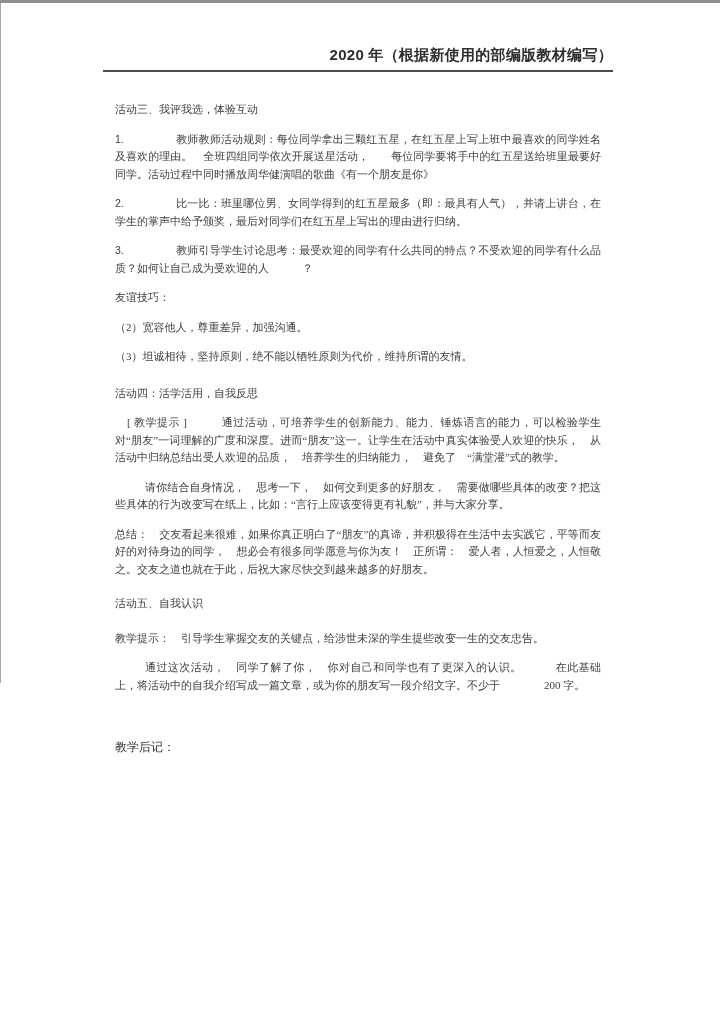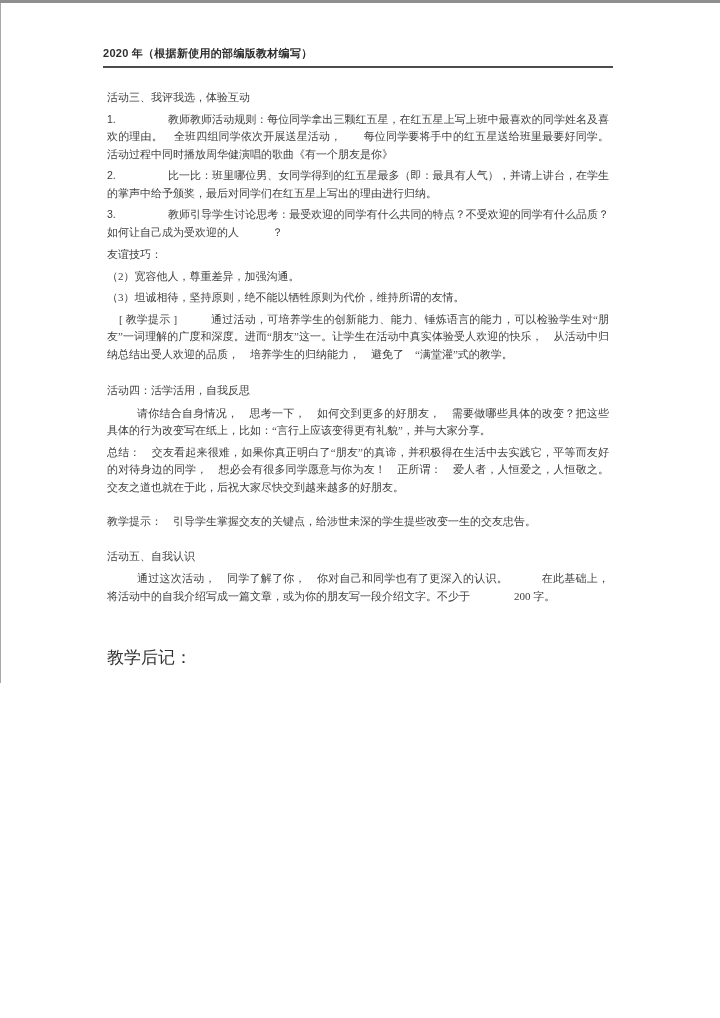--- a/index.html
+++ b/index.html
@@ -21,75 +21,75 @@
     background:#a8a8a8;
   }
   .content{
     position:absolute;top:0;left:103px;
     width:510px;
   }
   .doc-header{
     padding-top:46px;
     padding-bottom:5px;
     border-bottom:2px solid #4c4c4c;
-    text-align:left;
-    font-size:11px;
+    text-align:right;
+    font-size:15px;
     font-weight:bold;
     color:#2e2e2e;
     letter-spacing:0.3px;
     white-space:pre-wrap;
   }
   .num-font{font-family:"Liberation Sans","DejaVu Sans",sans-serif;}
   .paragraphs{
     padding-top:17px;
     color:#3e3e3e;
   }
   .para{
-    margin:4px;
+    margin:12px;
     font-size:11px;
     line-height:17.5px;
     text-align:justify;
     word-break:break-all;
   }
   .para .text{white-space:pre-wrap;}
   .num{
     display:inline-block;
     width:61px;
     font-family:"Liberation Sans","DejaVu Sans",sans-serif;
     font-size:10.5px;
     color:#3a3a3a;
   }
   .gap-xs{margin-top:3px;}
   .gap-sm{margin-top:5px;}
   .gap-md{margin-top:17px;}
   .gap-lg{margin-top:19px;}
   .gap-xl{margin-top:43px;}
   .indent-1{text-indent:12px;}
   .indent-2{text-indent:30px;}
-  .postscript{font-size:17px;line-height:20px;color:#333333;}
+  .postscript{font-size:12px;line-height:20px;color:#333333;}
 </style>
 </head>
 <body>
 
 <div class="page">
   <div class="top-bar"></div>
   <div class="left-line"></div>
   <div class="content">
     <div class="doc-header"><span class="num-font">2020</span><span> 年（根据新使用的部编版教材编写）</span></div>
     <div class="paragraphs" id="paragraphs">
         <p class="para"><span class="text">活动三、我评我选，体验互动</span></p>
         <p class="para"><span class="num">1.</span><span class="text">教师教师活动规则：每位同学拿出三颗红五星，在红五星上写上班中最喜欢的同学姓名及喜欢的理由。　全班四组同学依次开展送星活动，　　每位同学要将手中的红五星送给班里最要好同学。活动过程中同时播放周华健演唱的歌曲《有一个朋友是你》</span></p>
         <p class="para"><span class="num">2.</span><span class="text">比一比：班里哪位男、女同学得到的红五星最多（即：最具有人气），并请上讲台，在学生的掌声中给予颁奖，最后对同学们在红五星上写出的理由进行归纳。</span></p>
         <p class="para"><span class="num">3.</span><span class="text">教师引导学生讨论思考：最受欢迎的同学有什么共同的特点？不受欢迎的同学有什么品质？如何让自己成为受欢迎的人　　　？</span></p>
         <p class="para gap-sm"><span class="text">友谊技巧：</span></p>
         <p class="para gap-xs"><span class="text">（2）宽容他人，尊重差异，加强沟通。</span></p>
         <p class="para gap-xs"><span class="text">（3）坦诚相待，坚持原则，绝不能以牺牲原则为代价，维持所谓的友情。</span></p>
+        <p class="para gap-lg"><span class="text">活动四：活学活用，自我反思</span></p>
         <p class="para gap-xs indent-1"><span class="text">[ 教学提示 ]　　　通过活动，可培养学生的创新能力、能力、锤炼语言的能力，可以检验学生对“朋友”一词理解的广度和深度。进而“朋友”这一。让学生在活动中真实体验受人欢迎的快乐，　从活动中归纳总结出受人欢迎的品质，　培养学生的归纳能力，　避免了　“满堂灌”式的教学。</span></p>
-        <p class="para gap-lg"><span class="text">活动四：活学活用，自我反思</span></p>
         <p class="para gap-sm indent-2"><span class="text">请你结合自身情况，　思考一下，　如何交到更多的好朋友，　需要做哪些具体的改变？把这些具体的行为改变写在纸上，比如：“言行上应该变得更有礼貌”，并与大家分享。</span></p>
         <p class="para gap-xs"><span class="text">总结：　交友看起来很难，如果你真正明白了“朋友”的真谛，并积极得在生活中去实践它，平等而友好的对待身边的同学，　想必会有很多同学愿意与你为友！　正所谓：　爱人者，人恒爱之，人恒敬之。交友之道也就在于此，后祝大家尽快交到越来越多的好朋友。</span></p>
+        <p class="para gap-md"><span class="text">活动五、自我认识</span></p>
         <p class="para gap-md"><span class="text">教学提示：　引导学生掌握交友的关键点，给涉世未深的学生提些改变一生的交友忠告。</span></p>
-        <p class="para gap-md"><span class="text">活动五、自我认识</span></p>
         <p class="para gap-sm indent-2"><span class="text">通过这次活动，　同学了解了你，　你对自己和同学也有了更深入的认识。　　　在此基础上，将活动中的自我介绍写成一篇文章，或为你的朋友写一段介绍文字。不少于　　　　200 字。</span></p>
         <p class="para gap-xl postscript"><span class="text">教学后记：</span></p>
       </div>
   </div>
 </div>
 
 </body></html>

